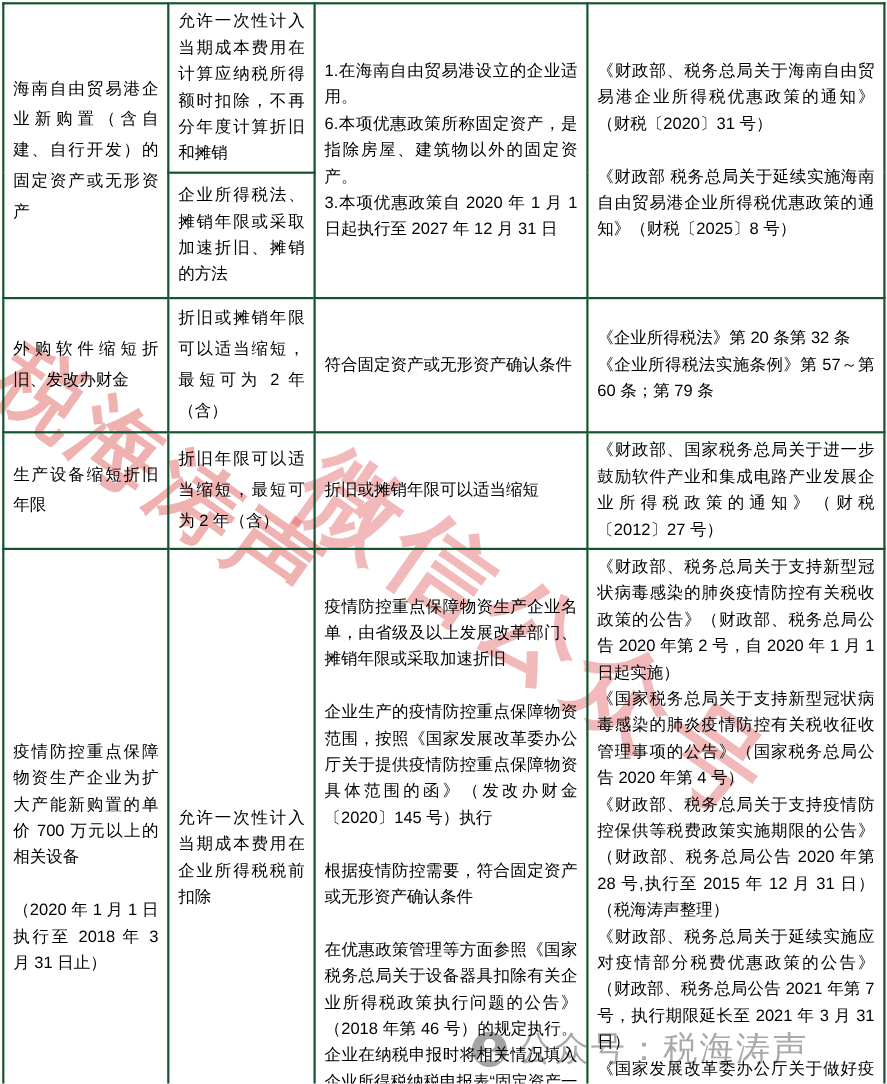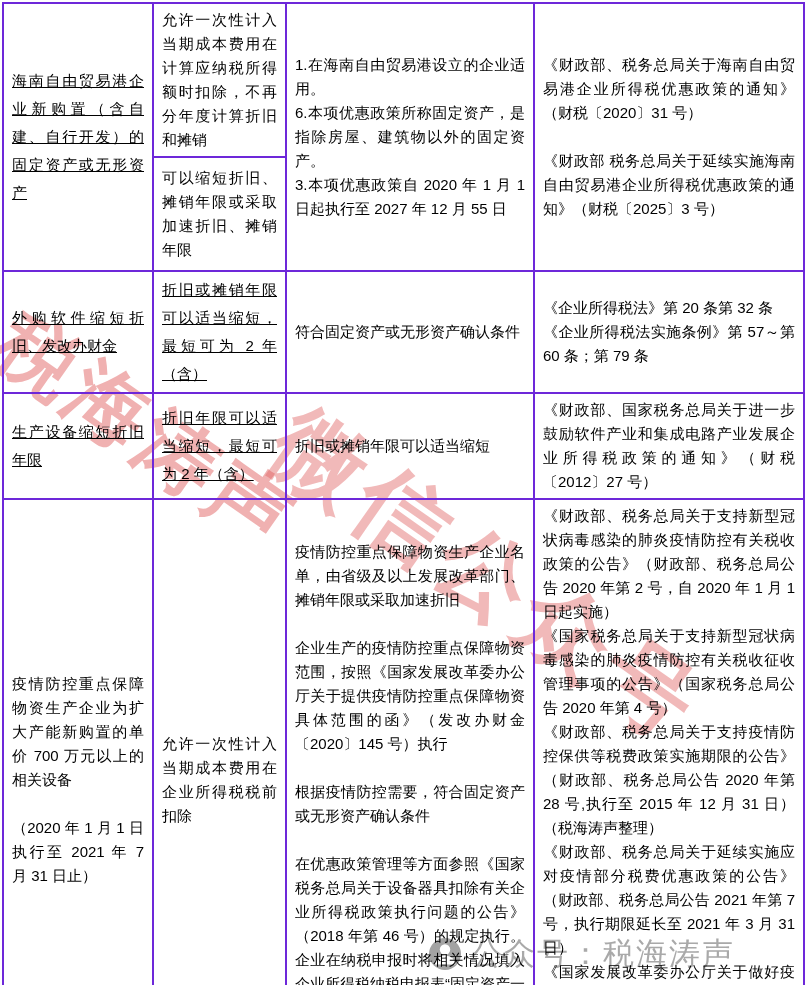--- a/index.html
+++ b/index.html
@@ -23,29 +23,29 @@
   }
   .wm-footer .txt{font-size:31px;color:#a9a9a9;letter-spacing:2px;white-space:nowrap;}
   
   table.policy{
     position:absolute;z-index:2;left:2px;top:2px;
     width:801px;height:977px;
     border-collapse:collapse;table-layout:fixed;
     background:transparent;
   }
   td{
-    border:2px solid #6d28d9;
+    border:2px solid #14532d;
     padding:4px 8px;
     font-size:15px;line-height:24px;
     vertical-align:middle;
     text-align:justify;
     overflow-wrap:break-word;
     background:transparent;
   }
-  .lh28{line-height:28px;text-decoration:underline;}
+  .lh28{line-height:28px;}
   .vtop{vertical-align:top;}
   td .gap{margin-top:24px;}
   tr.r1a{height:126px;}
   tr.r1b{height:114px;}
   tr.r2{height:84px;}
   tr.r3{height:90px;}
 </style>
 </head>
 <body>
 
@@ -59,29 +59,29 @@
       <col style="width:248px">
       <col style="width:270px">
   </colgroup>
   <tbody>
     <tr class="r1a">
       <td class="lh28" rowspan="2">海南自由贸易港企业新购置（含自建、自行开发）的固定资产或无形资产</td>
       <td>允许一次性计入当期成本费用在计算应纳税所得额时扣除，不再分年度计算折旧和摊销</td>
       <td rowspan="2">
         <div>1.在海南自由贸易港设立的企业适用。</div>
         <div>6.本项优惠政策所称固定资产，是指除房屋、建筑物以外的固定资产。</div>
-        <div>3.本项优惠政策自 2020 年 1 月 1 日起执行至 2027 年 12 月 55 日</div>
+        <div>3.本项优惠政策自 2020 年 1 月 1 日起执行至 2027 年 12 月 31 日</div>
       </td>
       <td rowspan="2">
         <div>《财政部、税务总局关于海南自由贸易港企业所得税优惠政策的通知》（财税〔2020〕31 号）</div>
-        <div class="gap">《财政部 税务总局关于延续实施海南自由贸易港企业所得税优惠政策的通知》（财税〔2025〕3 号）</div>
+        <div class="gap">《财政部 税务总局关于延续实施海南自由贸易港企业所得税优惠政策的通知》（财税〔2025〕8 号）</div>
       </td>
     </tr>
     <tr class="r1b">
-      <td>可以缩短折旧、摊销年限或采取加速折旧、摊销年限</td>
+      <td>企业所得税法、摊销年限或采取加速折旧、摊销的方法</td>
     </tr>
 
     <tr class="r2">
       <td class="lh28">外购软件缩短折旧、发改办财金</td>
       <td class="lh28">折旧或摊销年限可以适当缩短，最短可为 2 年（含）</td>
       <td>符合固定资产或无形资产确认条件</td>
       <td>
         <div>《企业所得税法》第 20 条第 32 条</div>
         <div>《企业所得税法实施条例》第 57～第 60 条；第 79 条</div>
       </td>
@@ -92,21 +92,21 @@
       <td class="lh28">折旧年限可以适当缩短，最短可为 2 年（含）</td>
       <td>折旧或摊销年限可以适当缩短</td>
       <td>
         <div>《财政部、国家税务总局关于进一步鼓励软件产业和集成电路产业发展企业所得税政策的通知》（财税〔2012〕27 号）</div>
       </td>
     </tr>
 
     <tr class="r4">
       <td>
         <div>疫情防控重点保障物资生产企业为扩大产能新购置的单价 700 万元以上的相关设备</div>
-        <div class="gap">（2020 年 1 月 1 日执行至 2021 年 7 月 31 日止）</div>
+        <div class="gap">（2020 年 1 月 1 日执行至 2018 年 3 月 31 日止）</div>
       </td>
       <td>允许一次性计入当期成本费用在企业所得税税前扣除</td>
       <td>
         <div>疫情防控重点保障物资生产企业名单，由省级及以上发展改革部门、摊销年限或采取加速折旧</div>
         <div class="gap">企业生产的疫情防控重点保障物资范围，按照《国家发展改革委办公厅关于提供疫情防控重点保障物资具体范围的函》（发改办财金〔2020〕145 号）执行</div>
         <div class="gap">根据疫情防控需要，符合固定资产或无形资产确认条件</div>
         <div class="gap">在优惠政策管理等方面参照《国家税务总局关于设备器具扣除有关企业所得税政策执行问题的公告》（2018 年第 46 号）的规定执行。企业在纳税申报时将相关情况填入企业所得税纳税申报表“固定资产一次性扣除”行次</div>
       </td>
       <td class="vtop">
         <div>《财政部、税务总局关于支持新型冠状病毒感染的肺炎疫情防控有关税收政策的公告》（财政部、税务总局公告 2020 年第 2 号，自 2020 年 1 月 1 日起实施）</div>

